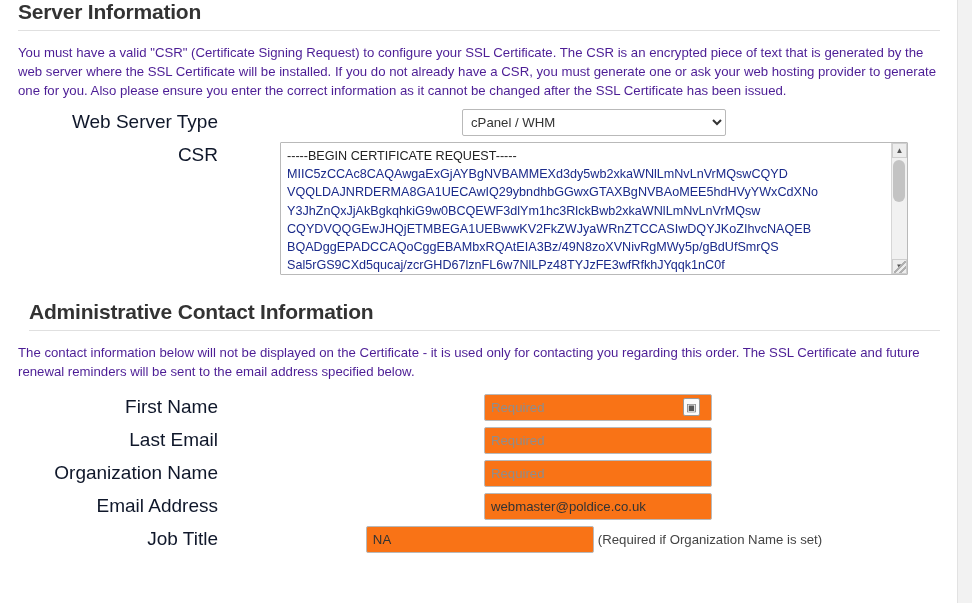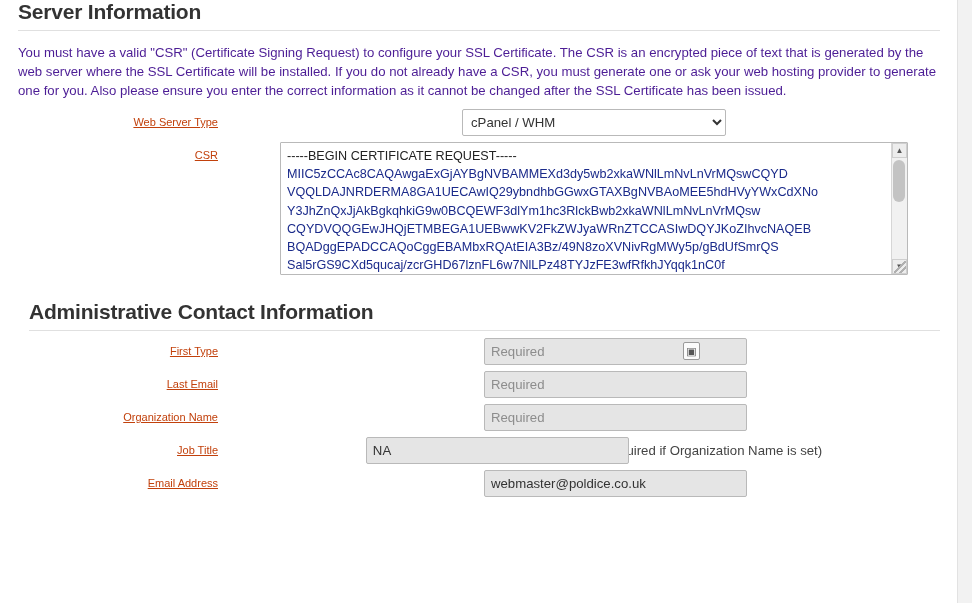--- a/index.html
+++ b/index.html
@@ -58,25 +58,24 @@
 
   .form-row {
     display: flex;
     align-items: flex-start;
     padding: 3px 0 3px 0;
   }
   .form-label {
     width: 230px;
     text-align: right;
     padding-right: 12px;
-    font-size: 11px;
-    color: #c2410c;
+    font-size: 19px;
+    color: #0f172a;
     box-sizing: border-box;
     line-height: 26px;
-    text-decoration: underline;
   }
   .form-label.csr-label {
     line-height: 20px;
     padding-top: 3px;
   }
   .field-area {
     flex: 1;
     display: flex;
     align-items: center;
     justify-content: center;
@@ -170,27 +169,27 @@
       linear-gradient(135deg, transparent 45%, #b0b0b0 45%, #b0b0b0 55%, transparent 55%),
       linear-gradient(135deg, transparent 70%, #b0b0b0 70%, #b0b0b0 80%, transparent 80%);
   }
 
   .admin-title-wrap {
     padding-top: 22px;
     margin-left: 11px;
   }
 
   .text-input {
-    width: 263px;
+    width: 228px;
     height: 27px;
     font-size: 13.2px;
     font-family: "Liberation Sans", sans-serif;
     border: 1px solid #b9b9b9;
     border-radius: 2px;
-    background: #e5e5e5;
+    background: #f97316;
     padding: 2px 6px;
     color: #333333;
     box-sizing: border-box;
     outline: none;
   }
   .text-input::placeholder { color: #8d8d8d; }
   .input-with-icon {
     position: relative;
     width: 220px;
   }
@@ -253,52 +252,53 @@
           <div class="resize-grip"></div>
         </div>
       </div>
     </div>
 
     <div class="admin-title-wrap">
       <h2 class="section-title">Administrative Contact Information</h2>
       <div class="section-rule"></div>
     </div>
 
+    <p class="intro">The contact information below will not be displayed on the Certificate - it is used only for contacting you regarding this order. The SSL Certificate and future renewal reminders will be sent to the email address specified below.</p>
 
     <div class="rows-wrap" id="admin-fields">
         <div class="form-row">
-          <div class="form-label">First Type</div>
+          <div class="form-label">First Name</div>
           <div class="field-area">
             <div class="input-with-icon"><input type="text" class="text-input" placeholder="Required" style=""><span class="field-icon">
                 <span class="glyph">▣</span>
               </span></div>
           </div>
         </div>
         <div class="form-row">
           <div class="form-label">Last Email</div>
           <div class="field-area">
             <div class="input-with-icon"><input type="text" class="text-input" placeholder="Required" style=""></div>
           </div>
         </div>
         <div class="form-row">
           <div class="form-label">Organization Name</div>
           <div class="field-area">
             <div class="input-with-icon"><input type="text" class="text-input" placeholder="Required" style=""></div>
           </div>
         </div>
         <div class="form-row">
+          <div class="form-label">Email Address</div>
+          <div class="field-area">
+            <div class="input-with-icon"><input type="text" class="text-input" value="webmaster@poldice.co.uk" style=""></div>
+          </div>
+        </div>
+        <div class="form-row">
           <div class="form-label">Job Title</div>
           <div class="field-area">
             <div class="input-with-icon"><input type="text" class="text-input" value="NA" style=""></div>
             <span class="hint">(Required if Organization Name is set)</span>
-          </div>
-        </div>
-        <div class="form-row">
-          <div class="form-label">Email Address</div>
-          <div class="field-area">
-            <div class="input-with-icon"><input type="text" class="text-input" value="webmaster@poldice.co.uk" style=""></div>
           </div>
         </div>
       </div>
 
   </div>
   <div class="right-gutter"></div>
 </div>
 
 </body></html>

